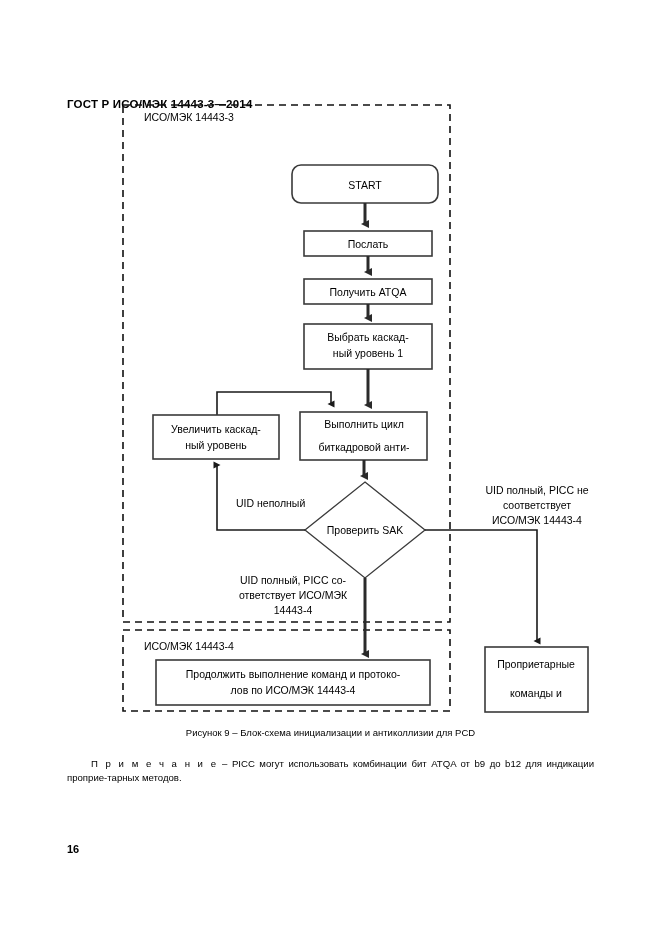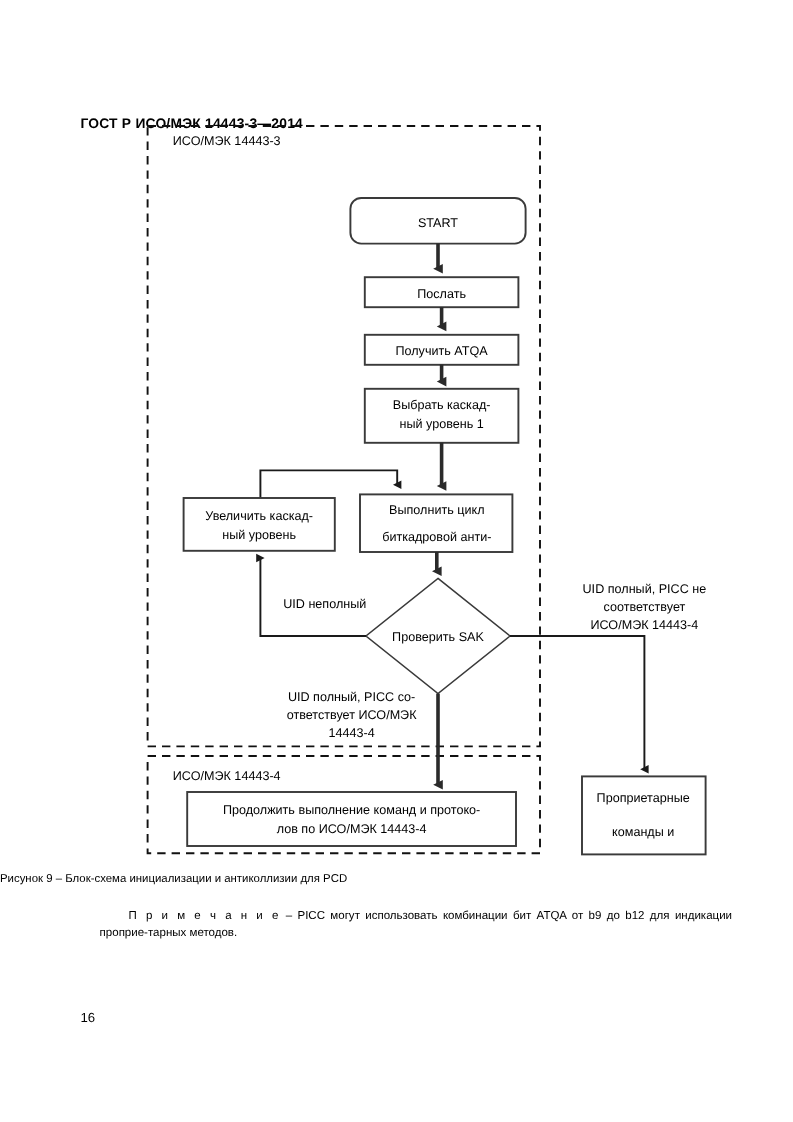--- a/index.html
+++ b/index.html
@@ -76,42 +76,43 @@
   .conn-thin {
     stroke: #1a1a1a;
     stroke-width: 1.6;
     fill: none;
   }
   #caption {
     position: absolute;
     left: 0;
     top: 727px;
     width: 661px;
+    text-align: center;
     font-size: 9.5px;
   }
   .note-block {
     position: absolute;
     left: 67px;
     width: 527px;
     font-size: 9.6px;
     line-height: 14px;
     text-align: justify;
   }
-  #note1 { top: 757px; margin-left: 16px; }
+  #note1 { top: 757px; }
   #note2 { top: 790px; }
   .indent { padding-left: 24px; }
   .spaced {
     letter-spacing: 1.6px;
   }
   #page-number {
     position: absolute;
     left: 67px;
     top: 843px;
     font-size: 11px;
-    font-weight: normal;
+    font-weight: bold;
   }
 </style>
 </head>
 <body>
 
 <div id="page">
 
   <div id="doc-header">ГОСТ Р ИСО/МЭК 14443-3—2014</div>
 
   <div id="figure-area">

